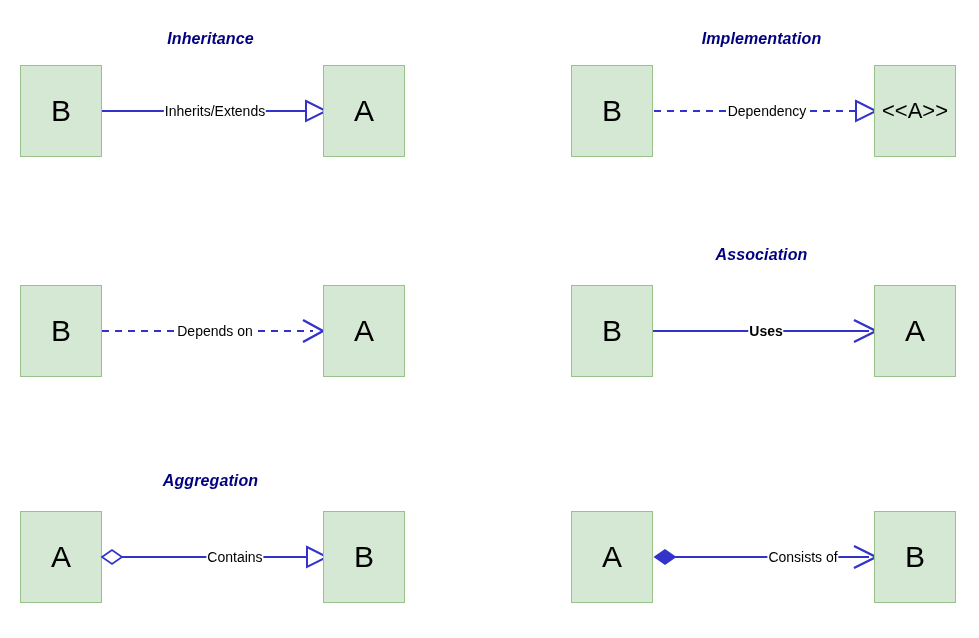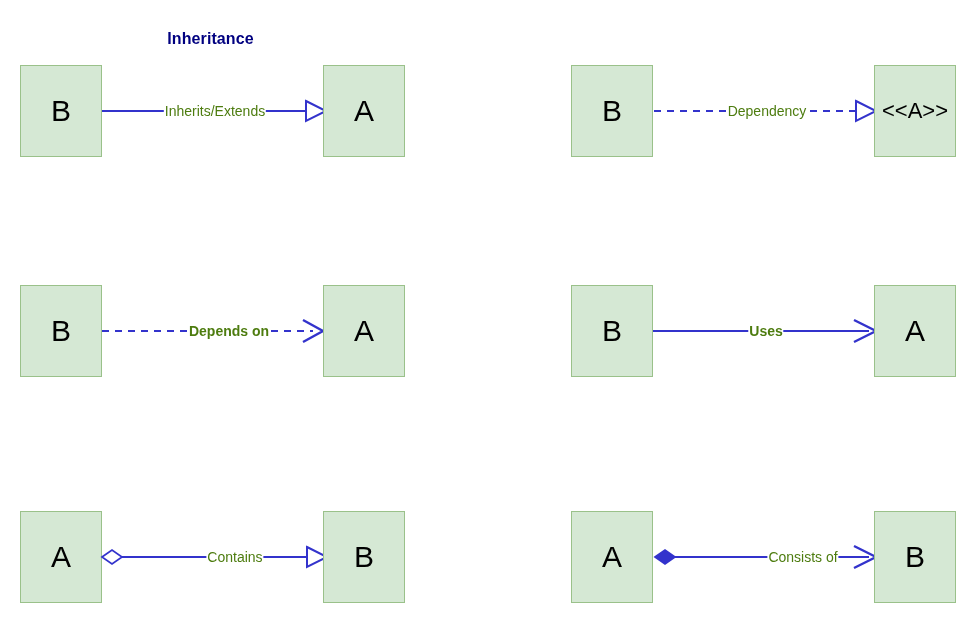--- a/index.html
+++ b/index.html
@@ -34,20 +34,21 @@
     top: 0;
     left: 0;
     width: 100%;
     text-align: center;
     font-family: "Liberation Sans", sans-serif;
     font-size: 16px;
     font-weight: bold;
     color: #000080;
     letter-spacing: 0.1px;
     white-space: nowrap;
+    font-style: italic;
   }
 
   .uml-box {
     position: absolute;
     background: #d5e8d4;
     border: 1px solid #9ac18a;
     box-sizing: border-box;
     display: flex;
     align-items: center;
     justify-content: center;
@@ -66,21 +67,21 @@
 
   .edge-svg {
     position: absolute;
     overflow: visible;
   }
 
   .edge-label {
     position: absolute;
     font-family: "Liberation Sans", sans-serif;
     font-size: 14px;
-    color: #4d7c0f;
+    color: #000000;
     background: #ffffff;
     white-space: nowrap;
     padding: 0 1px;
     line-height: 14px;
     transform: translate(-50%, -50%);
     text-align: right;
   }
 </style>
 </head>
 <body>
@@ -100,20 +101,21 @@
     </svg>
 
     <div class="edge-label" style="left:215px; top:81px;">Inherits/Extends</div>
 
     <div class="uml-box" style="left:323px; top:35px; width:82px; height:92px;">
       <span class="box-label">A</span>
     </div>
   </div>
 
   <div class="panel" style="left:551px; top:30px; width:421px; height:160px;">
+    <div class="panel-title">Implementation</div>
 
     <div class="uml-box" style="left:20px; top:35px; width:82px; height:92px;">
       <span class="box-label">B</span>
     </div>
 
     <svg class="edge-svg" style="left:96px; top:66px; width:240px; height:30px;" viewBox="0 0 240 30">
       <line x1="7" y1="15" x2="210" y2="15" stroke="#3333cc" stroke-width="2" stroke-dasharray="7 6"></line>
       <polygon points="209,5 229,15 209,25" fill="#ffffff" stroke="#3333cc" stroke-width="2" stroke-linejoin="miter"></polygon>
     </svg>
 
@@ -128,46 +130,48 @@
 
     <div class="uml-box" style="left:20px; top:39px; width:82px; height:92px;">
       <span class="box-label">B</span>
     </div>
 
     <svg class="edge-svg" style="left:95px; top:70px; width:240px; height:30px;" viewBox="0 0 240 30">
       <line x1="7" y1="15" x2="218" y2="15" stroke="#3333cc" stroke-width="2" stroke-dasharray="7 6"></line>
       <polyline points="208,4 228,15 208,26" fill="none" stroke="#3333cc" stroke-width="2.4" stroke-linecap="butt" stroke-linejoin="miter"></polyline>
     </svg>
 
-    <div class="edge-label" style="left:229px; top:85px;font-weight:bold;">Depends on</div>
+    <div class="edge-label" style="left:215px; top:85px;">Depends on</div>
 
     <div class="uml-box" style="left:323px; top:39px; width:82px; height:92px;">
       <span class="box-label">A</span>
     </div>
   </div>
 
   <div class="panel" style="left:551px; top:246px; width:421px; height:160px;">
+    <div class="panel-title">Association</div>
 
     <div class="uml-box" style="left:20px; top:39px; width:82px; height:92px;">
       <span class="box-label">B</span>
     </div>
 
     <svg class="edge-svg" style="left:100px; top:70px; width:240px; height:30px;" viewBox="0 0 240 30">
       <line x1="2" y1="15" x2="218" y2="15" stroke="#3333cc" stroke-width="2"></line>
       <polyline points="203,4 225,15 203,26" fill="none" stroke="#3333cc" stroke-width="2.4" stroke-linecap="butt" stroke-linejoin="miter"></polyline>
     </svg>
 
     <div class="edge-label" style="left:215px; top:85px;font-weight:bold;">Uses</div>
 
     <div class="uml-box" style="left:323px; top:39px; width:82px; height:92px;">
       <span class="box-label">A</span>
     </div>
   </div>
 
   <div class="panel" style="left:0px; top:472px; width:421px; height:160px;">
+    <div class="panel-title">Aggregation</div>
 
     <div class="uml-box" style="left:20px; top:39px; width:82px; height:92px;">
       <span class="box-label">A</span>
     </div>
 
     <svg class="edge-svg" style="left:96px; top:70px; width:240px; height:30px;" viewBox="0 0 240 30">
       <polygon points="6,15 16,8 26,15 16,22" fill="#ffffff" stroke="#3333cc" stroke-width="1.7" stroke-linejoin="miter"></polygon>
       <line x1="26" y1="15" x2="212" y2="15" stroke="#3333cc" stroke-width="2"></line>
       <polygon points="211,5 231,15 211,25" fill="#ffffff" stroke="#3333cc" stroke-width="2" stroke-linejoin="miter"></polygon>
     </svg>

